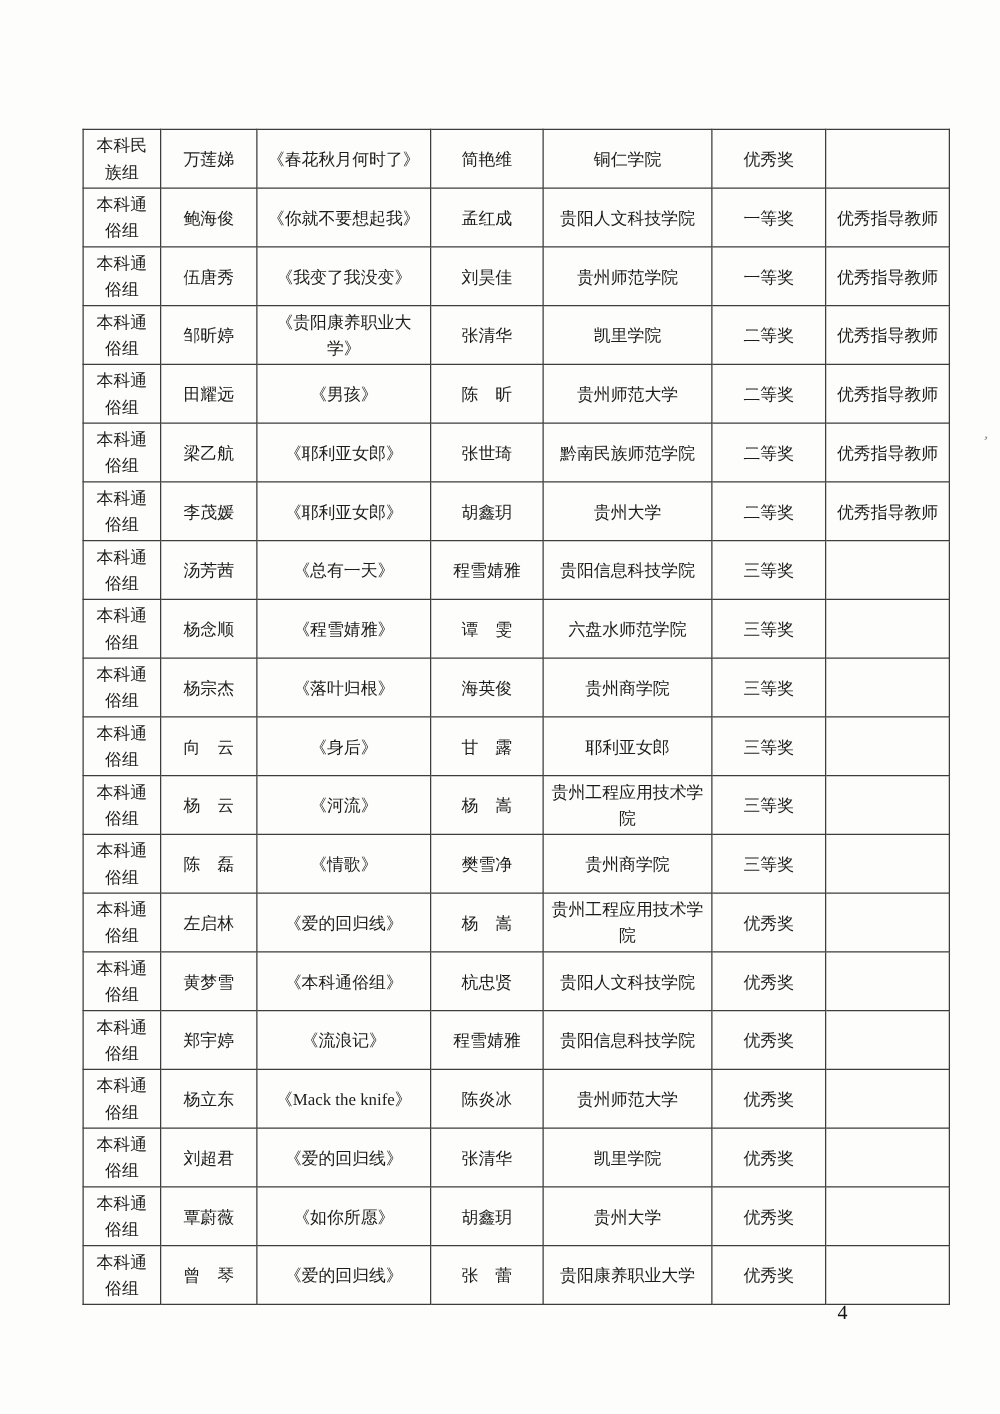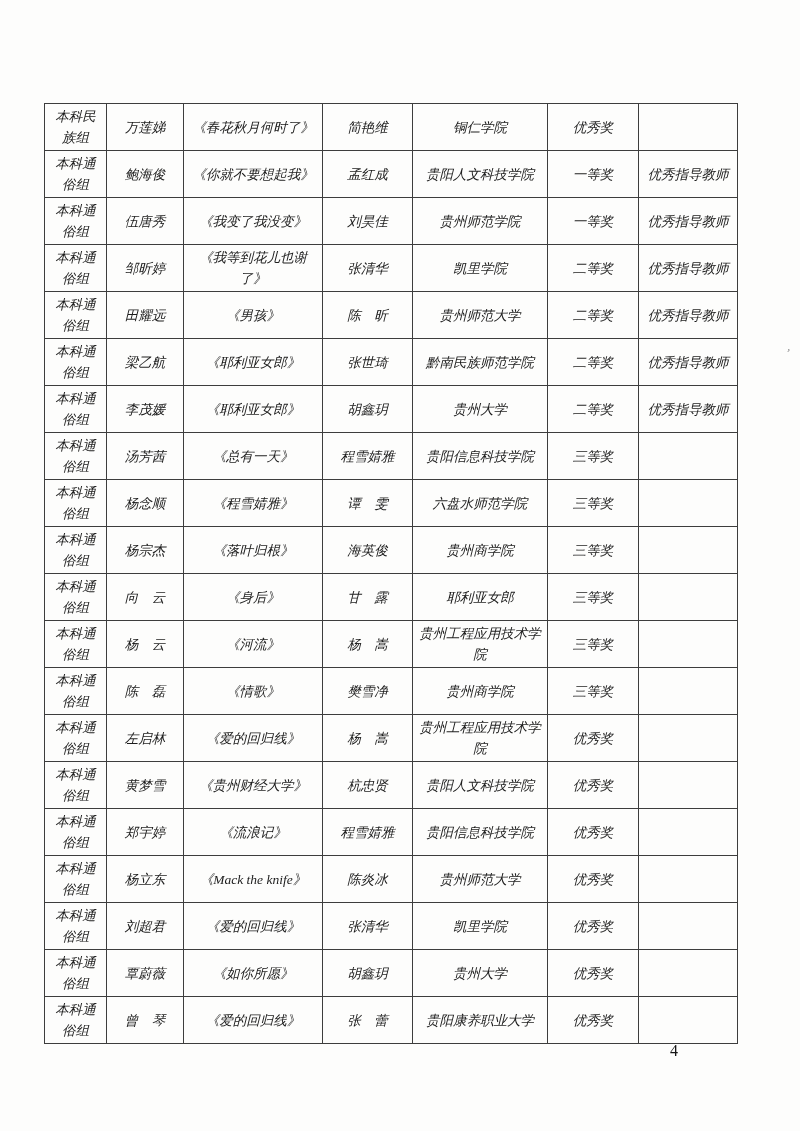--- a/index.html
+++ b/index.html
@@ -20,26 +20,25 @@
     position:relative;
     overflow:hidden;
   }
   .page{
     position:absolute;
     inset:0;
     background:var(--paper);
   }
   table.awards{
     position:absolute;
-    left:44px;
+    left:66px;
     top:103px;
     width:693px;
     border-collapse:collapse;
     table-layout:fixed;
-    font-style:italic;
   }
   table.awards td{
     border:1.5px solid var(--line);
     text-align:center;
     vertical-align:middle;
     font-size:13.5px;
     line-height:21px;
     padding:2px 4px;
     height:46px;
     box-sizing:border-box;
@@ -102,21 +101,21 @@
           <td>伍唐秀</td>
           <td>《我变了我没变》</td>
           <td>刘昊佳</td>
           <td>贵州师范学院</td>
           <td>一等奖</td>
           <td>优秀指导教师</td>
         </tr>
         <tr>
           <td>本科通俗组</td>
           <td>邹昕婷</td>
-          <td>《我等到花儿也谢了》</td>
+          <td>《贵阳康养职业大学》</td>
           <td>张清华</td>
           <td>凯里学院</td>
           <td>二等奖</td>
           <td>优秀指导教师</td>
         </tr>
         <tr>
           <td>本科通俗组</td>
           <td>田耀远</td>
           <td>《男孩》</td>
           <td>陈　昕</td>
@@ -201,21 +200,21 @@
           <td>左启林</td>
           <td>《爱的回归线》</td>
           <td>杨　嵩</td>
           <td>贵州工程应用技术学院</td>
           <td>优秀奖</td>
           <td></td>
         </tr>
         <tr>
           <td>本科通俗组</td>
           <td>黄梦雪</td>
-          <td>《贵州财经大学》</td>
+          <td>《本科通俗组》</td>
           <td>杭忠贤</td>
           <td>贵阳人文科技学院</td>
           <td>优秀奖</td>
           <td></td>
         </tr>
         <tr>
           <td>本科通俗组</td>
           <td>郑宇婷</td>
           <td>《流浪记》</td>
           <td>程雪婧雅</td>

